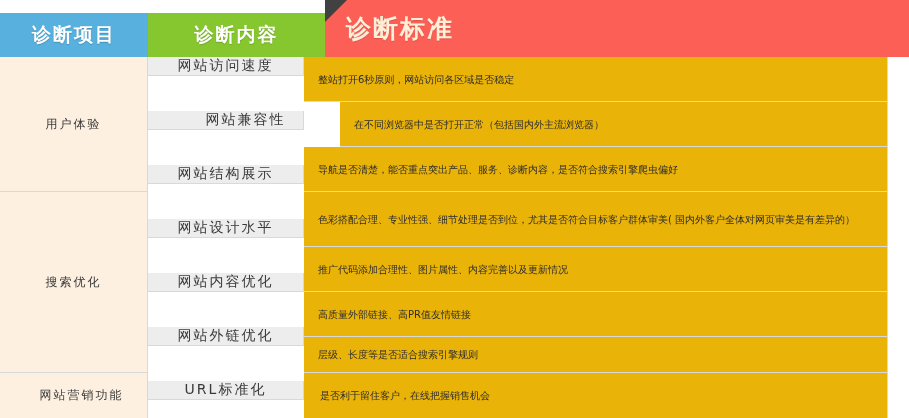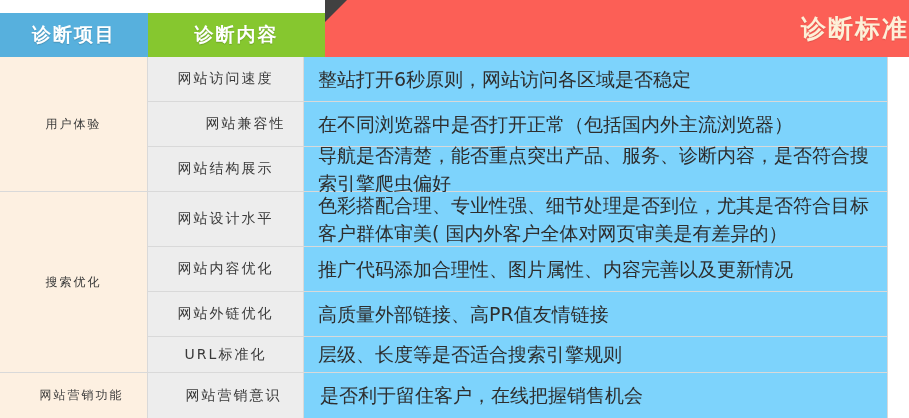--- a/index.html
+++ b/index.html
@@ -15,51 +15,51 @@
   .hdr-content{left:148px;top:13px;width:177px;height:44px;background:#86c72f;}
   .hdr-std{left:325px;top:0;width:584px;height:57px;background:#fc5f56;}
   .hdr-item .t,.hdr-content .t{
     color:#ffffff;font-size:19px;font-weight:bold;letter-spacing:2px;
     text-shadow:0 1px 1px rgba(0,0,0,.18);
   }
   .hdr-std .t{
     color:#fdf0d8;font-size:25px;font-weight:bold;letter-spacing:2px;
     text-shadow:0 1px 1px rgba(0,0,0,.12);
   }
-  .hdr-std{justify-content:flex-end;padding-left:15px;}
+  .hdr-std{justify-content:flex-start;padding-left:21px;}
   
   .fold{
     position:absolute;left:325px;top:0;width:0;height:0;
     border-left:22px solid #414141;border-bottom:22px solid transparent;
   }
 
   
   .body{position:absolute;left:0;top:57px;width:909px;height:361px;display:flex;}
   .col{box-sizing:border-box;display:flex;flex-direction:column;}
   .col-item{width:148px;}
-  .col-content{width:156px;}
+  .col-content{width:156px;gap:35px;}
   .col-std{width:584px;}
 
   .cell{
     box-sizing:border-box;display:flex;align-items:center;
     border-bottom:1px solid #d9d9d9;
   }
   .cell:last-child{border-bottom:0;padding-left:16px;}
 
   .c-item{
     background:#fdf0e1;justify-content:center;text-align:center;
     border-right:1px solid #d9d9d9;color:#3a3a3a;font-size:12px;
   }
   .c-content{
     background:#ededed;justify-content:center;text-align:center;
     border-right:1px solid #d9d9d9;color:#3a3a3a;font-size:14px;
   }
   .c-std{
-    background:#7dd3fc;justify-content:flex-start;padding:0 12px 0 14px;
-    border-right:1px solid #d9d9d9;color:#2e2e2e;font-size:19px;line-height:1.5;align-items:center;
+    background:#eab308;justify-content:flex-start;padding:0 12px 0 14px;
+    border-right:1px solid #d9d9d9;color:#2e2e2e;font-size:10px;line-height:1.5;align-items:center;
   }
   .c-std .txt{display:block;}
   .spacing{letter-spacing:2px;}
 </style>
 </head>
 <body>
 
 <div class="sheet">
 
   <div class="hdr hdr-item">
@@ -111,21 +111,21 @@
         </div>
       <div class="cell c-content spacing" style="height:45px;">
           <span>网站营销意识</span>
         </div>
     </div>
 
     <div class="col col-std">
       <div class="cell c-std" style="height:45px;">
           <span class="txt">整站打开6秒原则，网站访问各区域是否稳定</span>
         </div>
-      <div class="cell c-std" style="height:45px;">
+      <div class="cell c-std" style="height:45px;margin-left:36px;">
           <span class="txt">在不同浏览器中是否打开正常（包括国内外主流浏览器）</span>
         </div>
       <div class="cell c-std" style="height:45px;">
           <span class="txt">导航是否清楚，能否重点突出产品、服务、诊断内容，是否符合搜索引擎爬虫偏好</span>
         </div>
       <div class="cell c-std" style="height:55px;">
           <span class="txt">色彩搭配合理、专业性强、细节处理是否到位，尤其是否符合目标客户群体审美( 国内外客户全体对网页审美是有差异的）</span>
         </div>
       <div class="cell c-std" style="height:45px;">
           <span class="txt">推广代码添加合理性、图片属性、内容完善以及更新情况</span>

